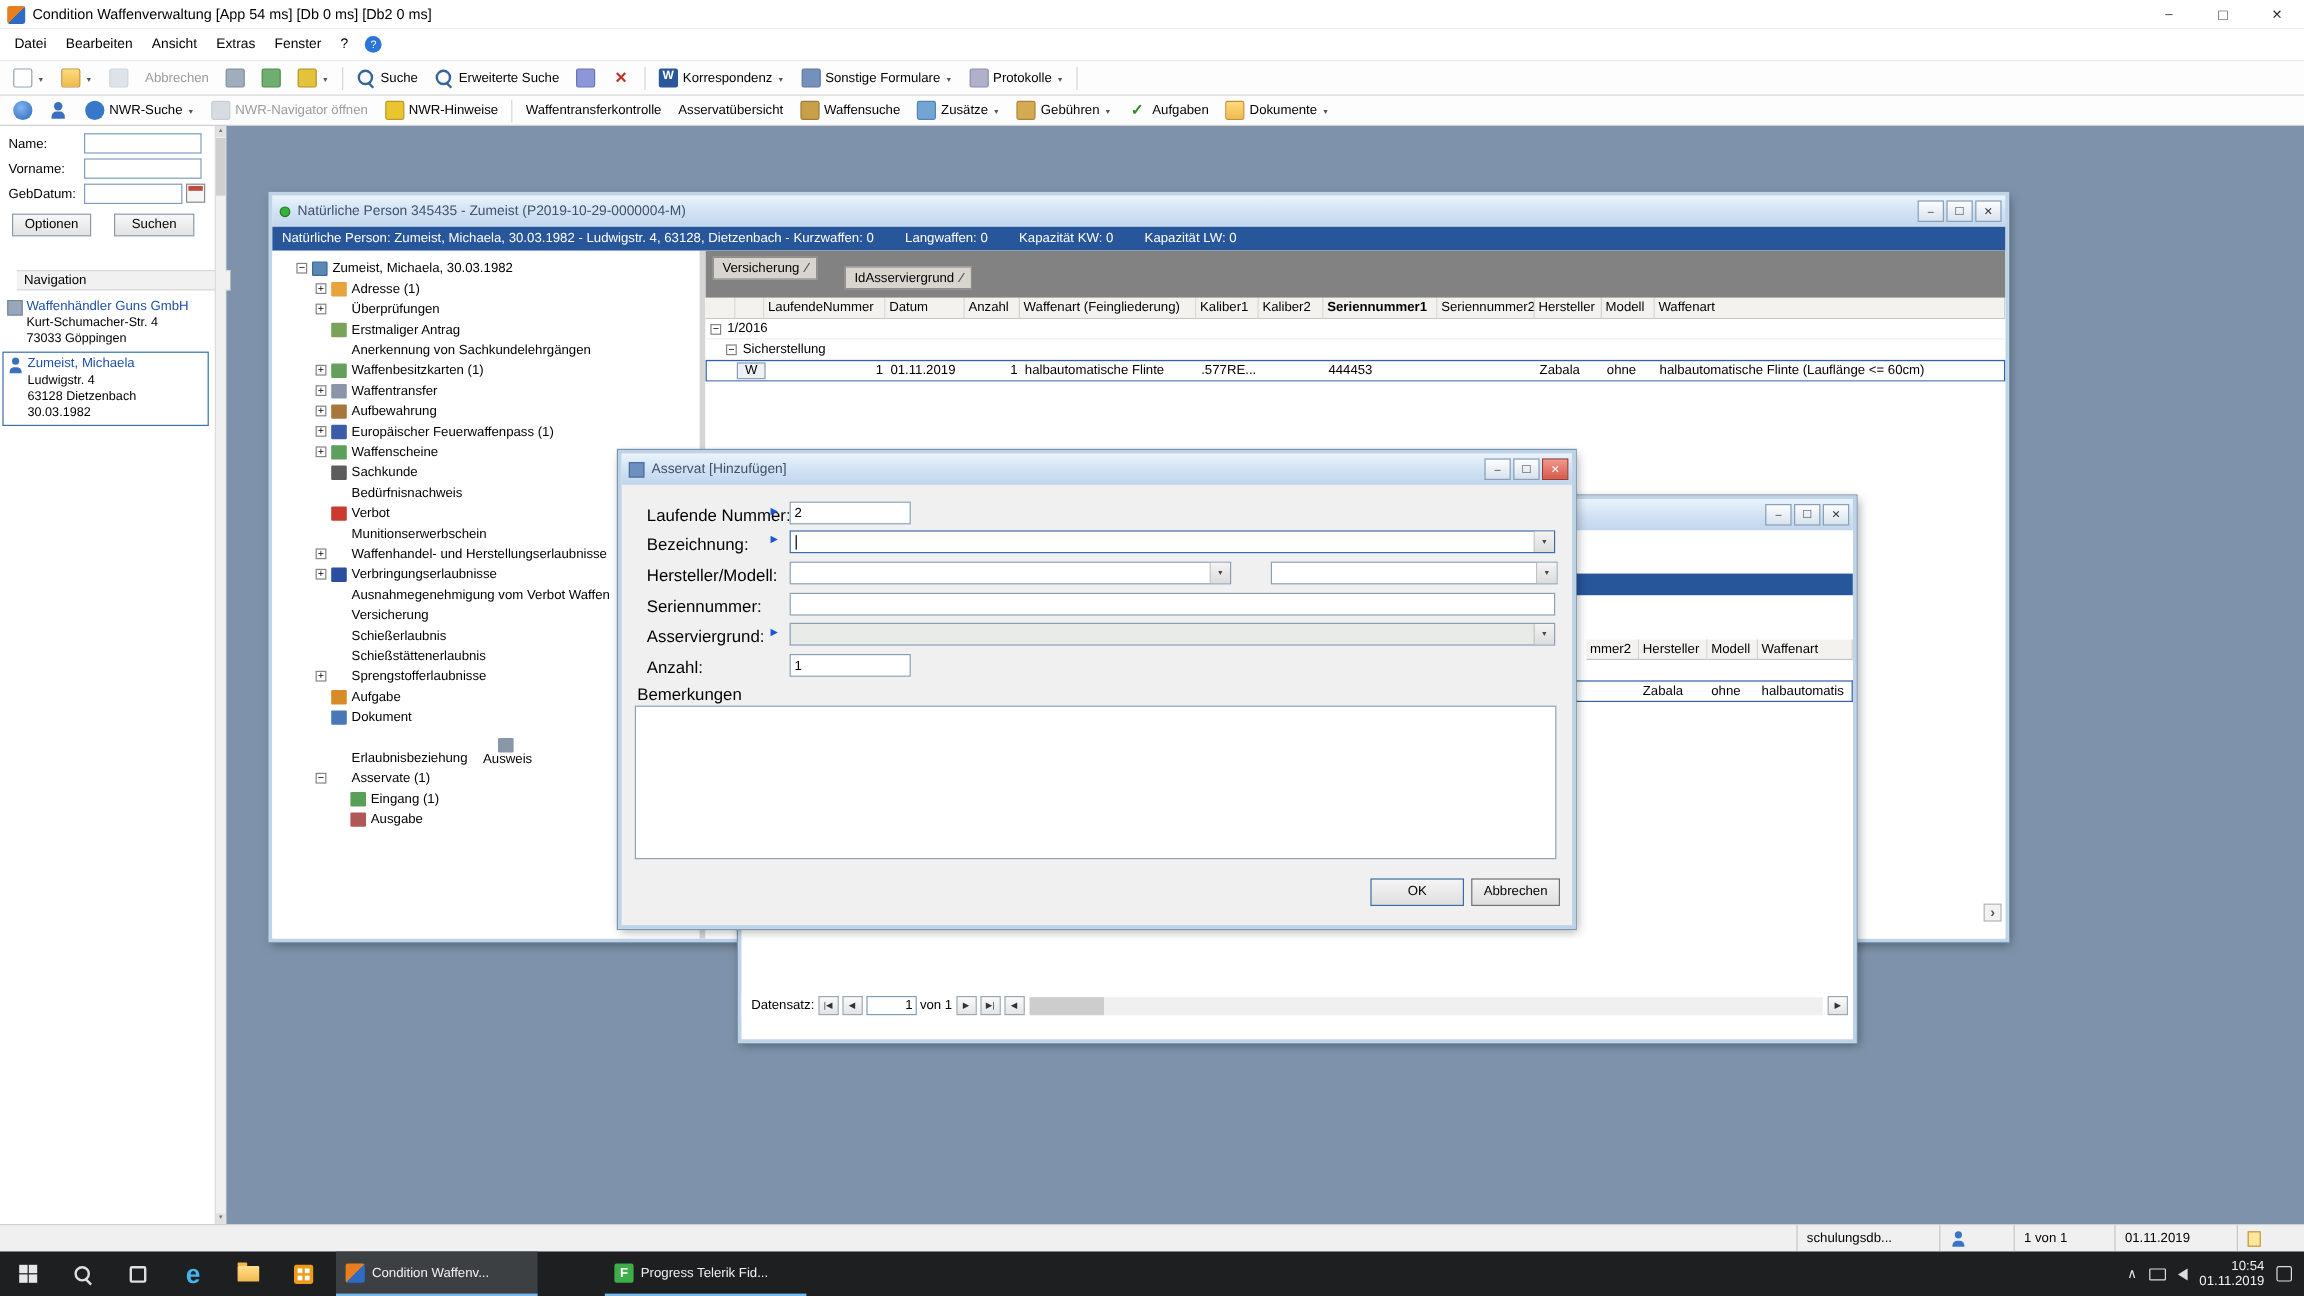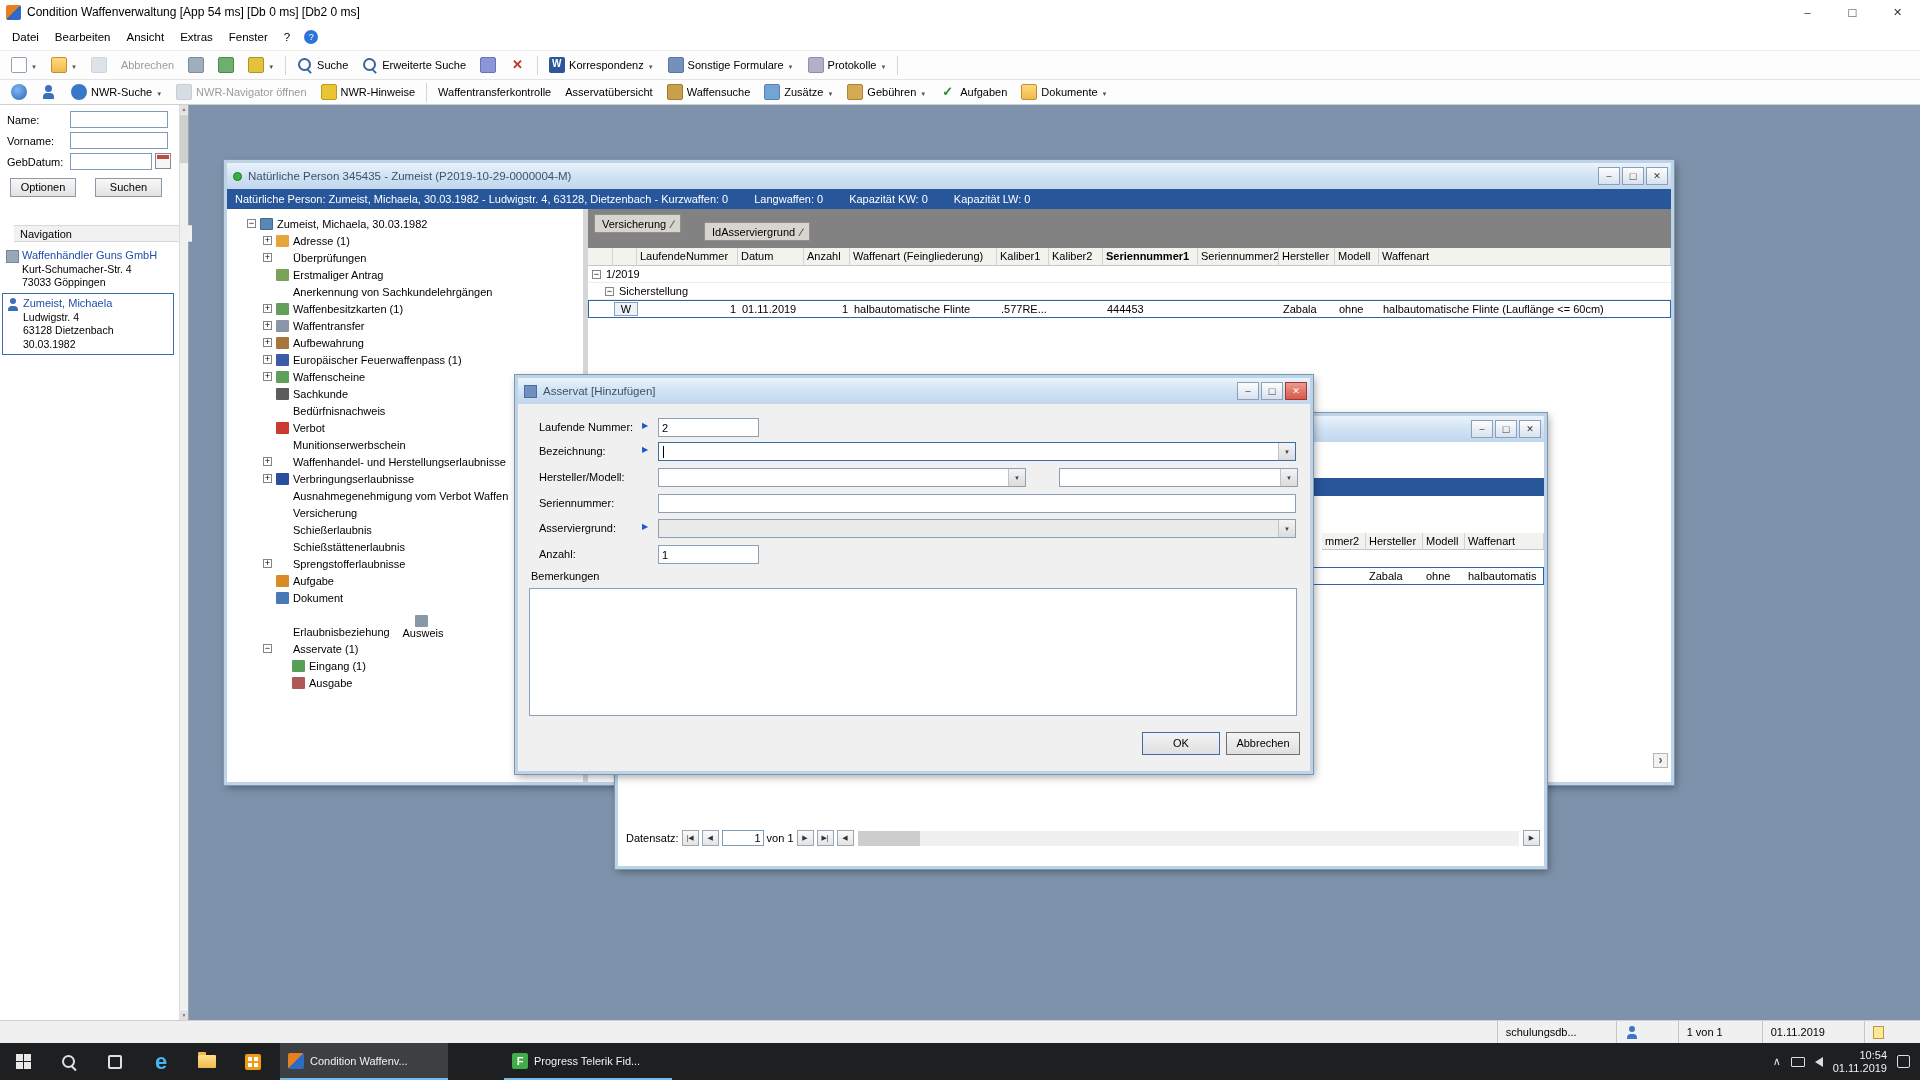--- a/index.html
+++ b/index.html
@@ -153,21 +153,21 @@
   .rn-first::before { content: "|\25C0"; } .rn-prev::before { content: "\25C0"; }
   .rn-next::before { content: "\25B6"; } .rn-last::before { content: "\25B6|"; }
   .rn-input { width: 42px; height: 16px; border: 1px solid #7f9db9; text-align: right; font-size: 11px; padding: 0 2px; flex: none; }
   .hs-left::before { content: "\25C0"; } .hs-right::before { content: "\25B6"; }
   .hscroll { flex: 1; height: 15px; background: #f0f0f0; position: relative; margin: 0 1px; }
   .hscroll .thumb { position: absolute; left: 0; top: 0; width: 62px; height: 15px; background: #cdcdcd; }
 
   
   .dialog { left: 515px; top: 375px; width: 798px; height: 399px; z-index: 30; }
   .dlg-body { position: relative; height: 367px; }
-  .drow-label { position: absolute; left: 21px; font-size: 11px; }
+  .drow-label { position: absolute; left: 21px; font-size: 14px; }
   .arrow-marker { position: absolute; left: 124px; color: #1a57d6; font-size: 8px; }
   .arrow-marker::before { content: "\25B6"; }
   .dfield { position: absolute; left: 140px; height: 19px; border: 1px solid #8ba0b5; background: #fff; font-size: 11px; padding: 0 3px; }
   .combo { position: absolute; left: 140px; height: 19px; border: 1px solid #8ba0b5; background: #fff; }
   .combo .arrow-btn { position: absolute; right: 0; top: 0; width: 17px; height: 100%; background: linear-gradient(#f4f4f4, #dcdcdc); border-left: 1px solid #c2c2c2; display: flex; align-items: center; justify-content: center; }
   .combo .arrow-btn::before { content: "\25BC"; font-size: 6px; color: #444; }
   .combo.focused { border-color: #3a6ea5; }
   .combo .caret { position: absolute; left: 4px; top: 3px; width: 1px; height: 12px; background: #000; }
   .combo.disabled { background: #e9ebe8; }
   .dlg-textarea { position: absolute; left: 11px; top: 184px; width: 768px; height: 128px; border: 1px solid #8ba0b5; background: #fff; resize: none; font-size: 11px; padding: 3px; }
@@ -608,21 +608,21 @@
           <span class="th" style="width: 52px;">Kaliber1</span>
           <span class="th" style="width: 54px;">Kaliber2</span>
           <span class="th" style="width: 95px; font-weight: bold;">Seriennummer1</span>
           <span class="th" style="width: 81px;">Seriennummer2</span>
           <span class="th" style="width: 56px;">Hersteller</span>
           <span class="th" style="width: 44px;">Modell</span>
           <span class="th" style="flex: 1 1 0%;">Waffenart</span>
         </div>
       <div class="grid-row g1">
         <span class="grp-exp"></span>
-        <span>1/2019</span>
+        <span>1/2016</span>
       </div>
       <div class="grid-row g2">
         <span class="grp-exp"></span>
         <span>Sicherstellung</span>
       </div>
       <div class="grid-row data-row">
 
       <span class="td" style="width: 25px;"></span>
           <span class="td wbox" style="width: 24px;">W</span>
           <span class="td" style="width: 101px; text-align: right;">1</span>

